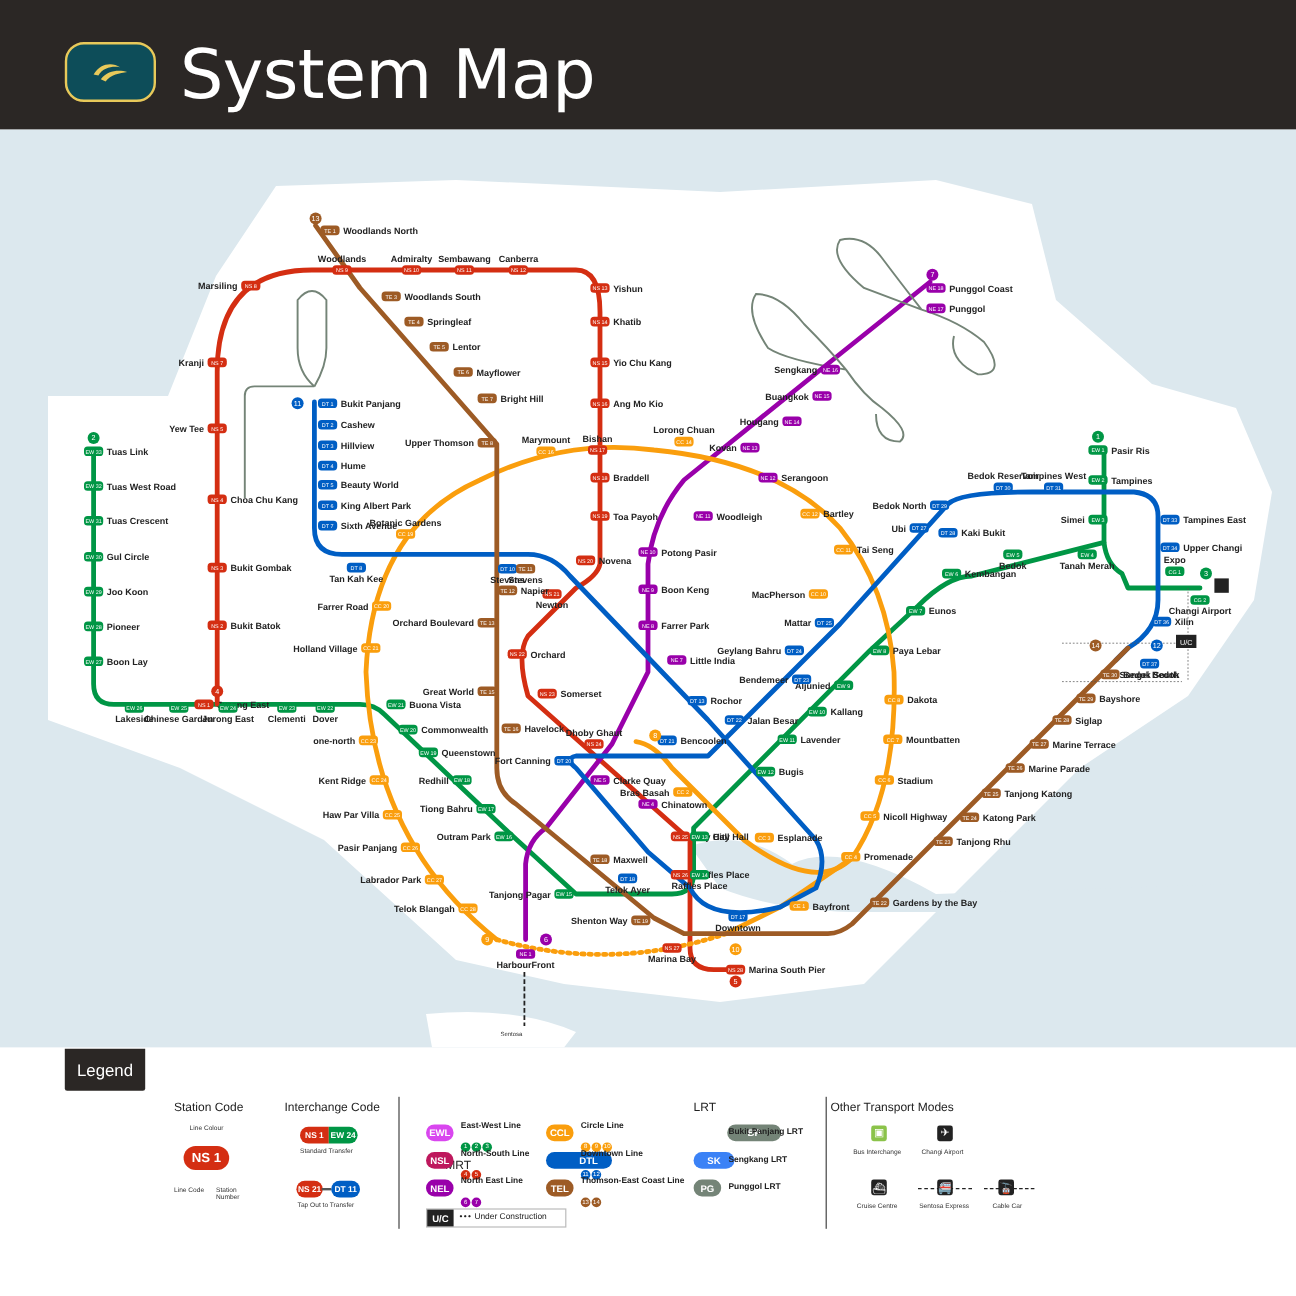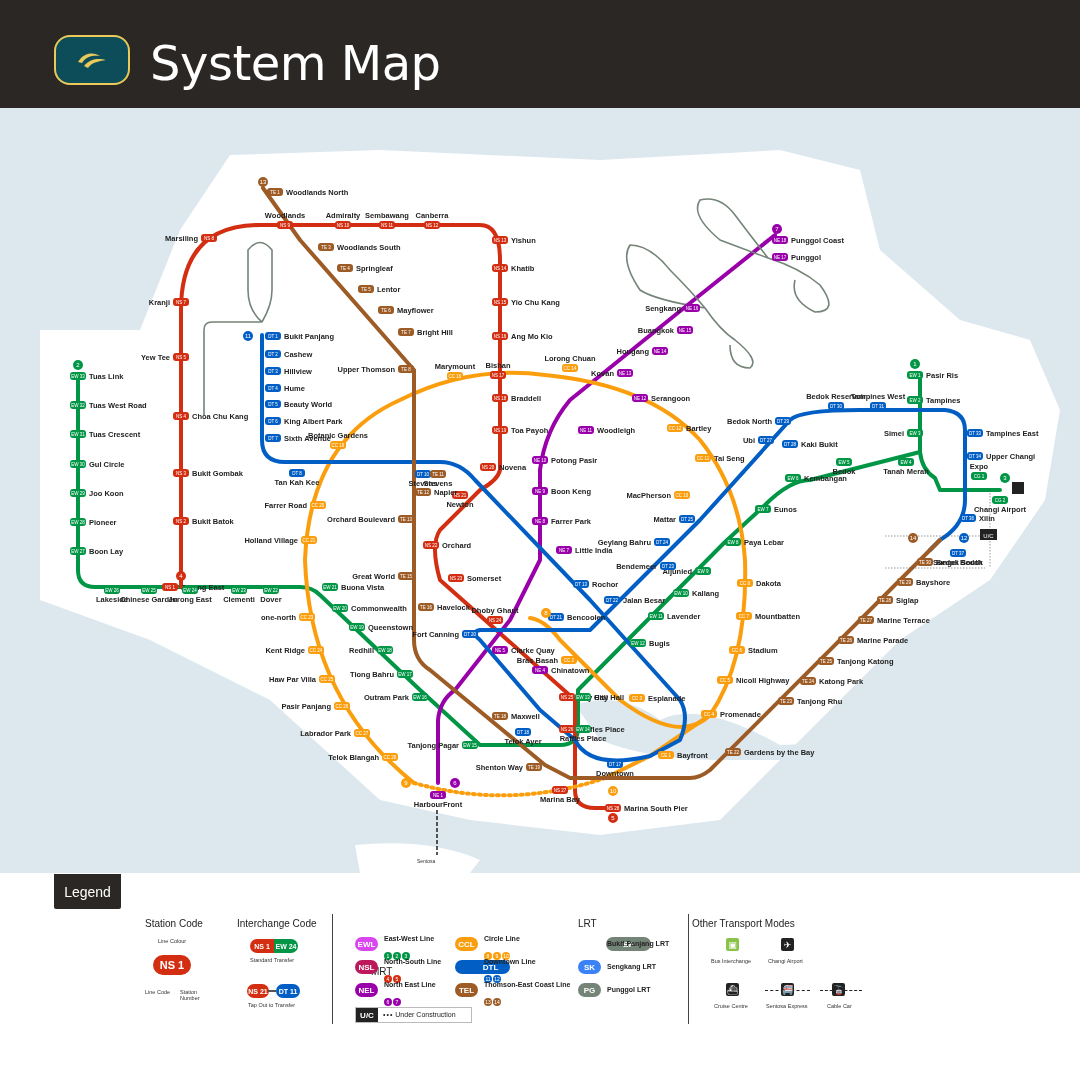--- a/index.html
+++ b/index.html
@@ -1,19 +1,19 @@
 <!DOCTYPE html>
 <html><head>
 <meta charset="utf-8">
 <style>
   html,body{margin:0;padding:0;}
   body{width:1080px;height:1080px;overflow:hidden;background:#fff;font-family:"Liberation Sans","DejaVu Sans",sans-serif;}
   .header{position:absolute;left:0;top:0;width:1080px;height:108px;background:#2b2725;}
   .logo{position:absolute;left:54px;top:35px;width:76px;height:50px;border-radius:16px;background:#0d4d59;border:2px solid #e8c95a;box-sizing:border-box;display:flex;align-items:center;justify-content:center;}
-  .title{position:absolute;left:150px;top:36px;color:#fff;font-size:48px;line-height:54px;font-family:"DejaVu Sans","Liberation Sans",sans-serif;letter-spacing:-0.5px;}
+  .title{position:absolute;left:150px;top:36px;color:#fff;font-size:57px;line-height:54px;font-family:"DejaVu Sans","Liberation Sans",sans-serif;letter-spacing:-0.5px;}
   .mapwrap{position:absolute;left:0;top:108px;width:1080px;height:765px;background:#dce8ee;overflow:hidden;}
   svg#map{position:absolute;left:0;top:-108px;}
   .stn{font-size:7.5px;fill:#222;font-weight:bold;}
   .stn-s{font-size:5px;fill:#333;}
   .legend{position:absolute;left:0;top:873px;width:1080px;height:207px;background:#fff;}
   .legend-tag{position:absolute;left:54px;top:874px;width:67px;height:35px;background:#2b2725;color:#fff;font-size:14px;display:flex;align-items:center;justify-content:center;border-radius:0 0 2px 2px;}
   .lg-h{position:absolute;font-size:10px;color:#222;}
   .small{font-size:5.5px;color:#333;position:absolute;}
   .pill{position:absolute;height:14px;border-radius:7px;color:#fff;font-size:8px;font-weight:bold;display:flex;align-items:center;justify-content:center;}
   .lname{position:absolute;font-size:7px;font-weight:bold;color:#222;}
@@ -596,21 +596,21 @@
   </div>
 <div style="position:absolute;left:355px;top:1007px;width:115px;height:14px;border:1px solid #bbb;">
   <div style="position:absolute;left:0;top:0;width:22px;height:14px;background:#222;color:#fff;font-size:8px;font-weight:bold;display:flex;align-items:center;justify-content:center;">U/C</div>
   <div style="position:absolute;left:27px;top:3px;font-size:7px;color:#222;"><span style="letter-spacing:1px;">•••</span> <span>Under Construction</span></div>
 </div>
 
 <div class="lg-h" style="left:578px;top:918px;">LRT</div>
 <div id="lrt-legend">
     <div class="pill" style="left: 586px; top: 937px; width: 45px; background: rgb(116, 132, 119); margin-left: 20px;">BP</div>
     <div class="lname" style="left: 607px; top: 940px;">Bukit Panjang LRT</div>
-    <div class="pill" style="left: 578px; top: 960px; width: 23px; background: #3b82f6;">SK</div>
+    <div class="pill" style="left: 578px; top: 960px; width: 34px; background: #3b82f6;">SK</div>
     <div class="lname" style="left: 607px; top: 963px;">Sengkang LRT</div>
     <div class="pill" style="left: 578px; top: 983px; width: 23px; background: rgb(116, 132, 119);">PG</div>
     <div class="lname" style="left: 607px; top: 986px;">Punggol LRT</div>
   </div>
 
 <div class="vsep" style="left:688px;top:914px;height:110px;"></div>
 
 <div class="lg-h" style="left:692px;top:918px;">Other Transport Modes</div>
 <div class="ico" style="left:726px;top:938px;background:#8bc34a;">▣</div>
 <div class="small" style="left:711px;top:958px;">Bus Interchange</div>

